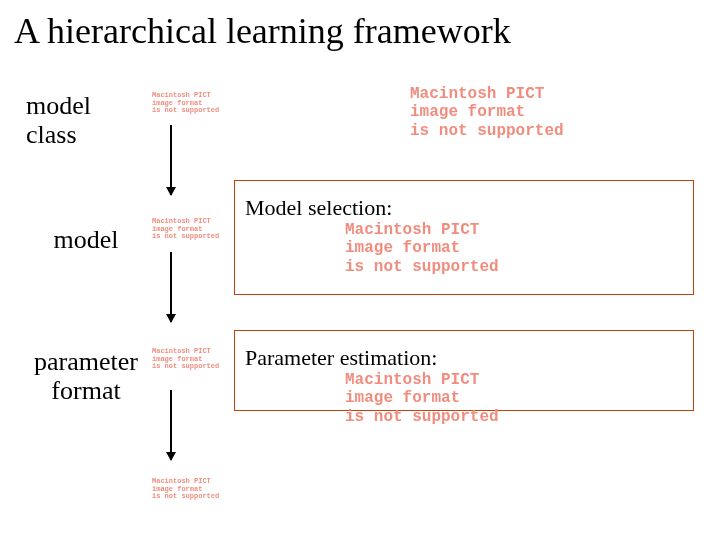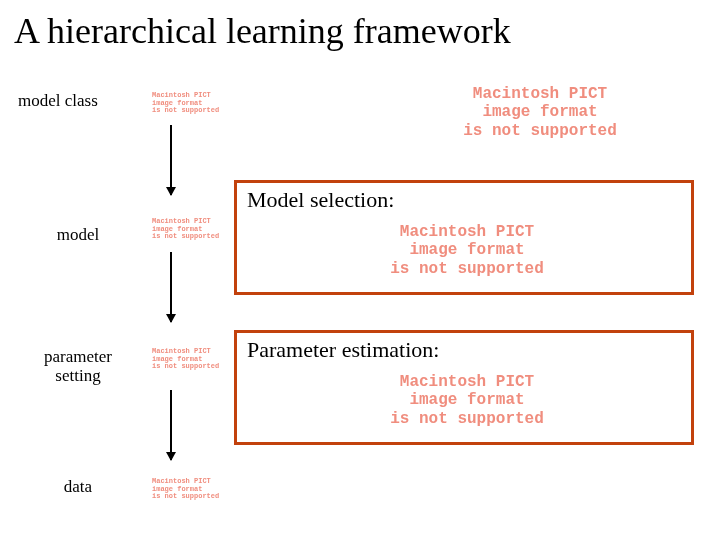--- a/index.html
+++ b/index.html
@@ -21,43 +21,43 @@
     position: absolute;
     top: 10px;
     left: 14px;
     width: 720px;
     text-align: left;
     font-size: 36px;
     font-weight: 400;
   }
   .level-label {
     position: absolute;
-    font-size: 17px;
+    font-size: 26px;
     text-align: center;
     line-height: 1.1;
+    margin-left: 8px;
   }
   .pict-placeholder {
     position: absolute;
     font-family: "Courier New", Courier, monospace;
     font-weight: 700;
     font-size: 7px;
     line-height: 1.1;
-    text-align: center;
     color: #f08d7e;
     white-space: pre;
   }
   .pict-placeholder.big {
     font-size: 16px;
     line-height: 1.15;
   }
   .box {
     position: absolute;
-    border: 3px solid #c2410c;
+    border: 1px solid #c2410c;
     background: #fff;
-    padding: 4px 10px;
+    padding: 14px 10px;
     font-size: 22px;
     box-sizing: border-box;
   }
   .arrow {
     position: absolute;
     width: 2px;
     background: #000;
   }
   .arrow::after {
     content: "";
@@ -78,24 +78,23 @@
 <div class="slide">
 
   <div class="title">A hierarchical learning framework</div>
 
   <div class="level-label" style="left:18px; top:92px; width:120px; text-align:left;">model class</div>
 
   <div class="level-label" style="left:18px; top:226px; width:120px;">model</div>
 
   <div class="level-label" style="left:18px; top:348px; width:120px;">
     <span>parameter</span><br>
-    <span>setting</span>
+    <span>format</span>
   </div>
 
-  <div class="level-label" style="left:18px; top:478px; width:120px;">data</div>
 
   <div class="pict-placeholder" style="left:152px; top:92px; width:50px;"><span>Macintosh PICT</span>
 <span>image format</span>
 <span>is not supported</span></div>
 
   <div class="pict-placeholder" style="left:152px; top:218px; width:50px;"><span>Macintosh PICT</span>
 <span>image format</span>
 <span>is not supported</span></div>
 
   <div class="pict-placeholder" style="left:152px; top:348px; width:50px;"><span>Macintosh PICT</span>
@@ -114,20 +113,20 @@
 <span>image format</span>
 <span>is not supported</span></div>
 
   <div class="box" style="left:234px; top:180px; width:460px; height:115px;">
     <div>Model selection:</div>
     <div class="pict-placeholder big" style="left:110px; top:40px; width:240px; position:absolute;"><span>Macintosh PICT</span>
 <span>image format</span>
 <span>is not supported</span></div>
   </div>
 
-  <div class="box" style="left:234px; top:330px; width:460px; height:115px;">
+  <div class="box" style="left:234px; top:330px; width:460px; height:81px;">
     <div>Parameter estimation:</div>
     <div class="pict-placeholder big" style="left:110px; top:40px; width:240px; position:absolute;"><span>Macintosh PICT</span>
 <span>image format</span>
 <span>is not supported</span></div>
   </div>
 
 </div>
 
 </body></html>

